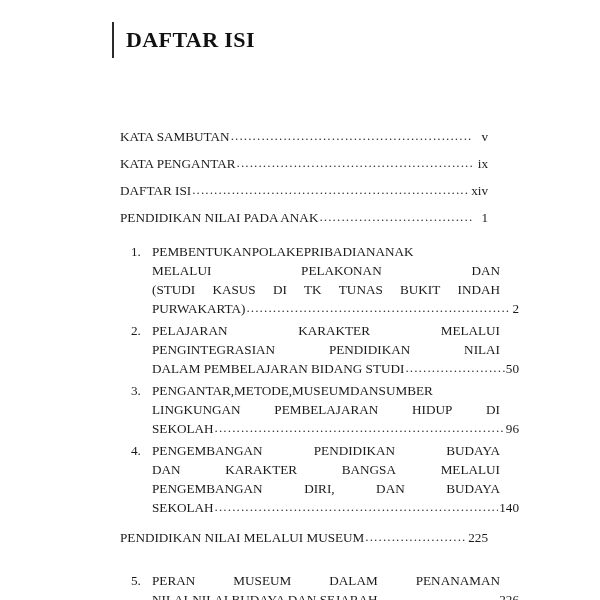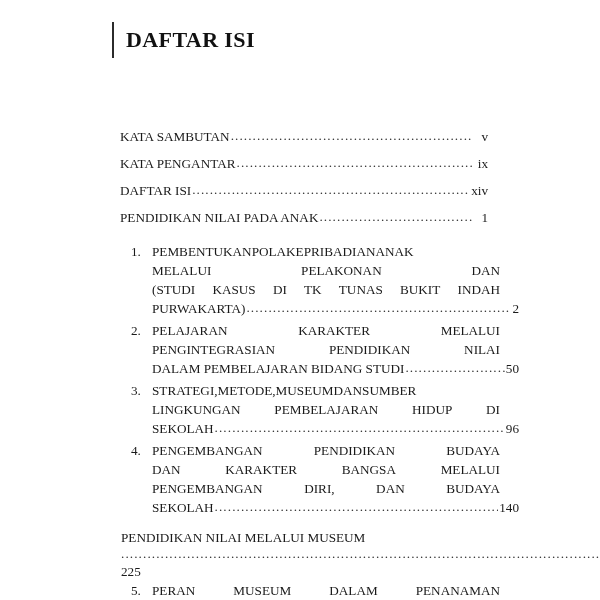--- a/index.html
+++ b/index.html
@@ -220,21 +220,21 @@
               <span class="leader">....................................................................................................................................</span>
               <span class="pageno">50</span>
             </div>
           </div>
         </div>
         <div class="gap-after-item"></div>
         <div class="toc-item">
           <div class="num">3.</div>
           <div class="body">
             <div class="jline flush">
-              <span class="w">STRATEGI,</span>
+              <span class="w">PENGANTAR,</span>
               <span class="w"> METODE,</span>
               <span class="w"> MUSEUM</span>
               <span class="w"> DAN</span>
               <span class="w"> SUMBER</span>
             </div>
             <div class="jline justify">
               <span class="w">LINGKUNGAN</span>
               <span class="w">PEMBELAJARAN</span>
               <span class="w">HIDUP</span>
               <span class="w">DI</span>
@@ -268,21 +268,21 @@
               <span class="w">BUDAYA</span>
             </div>
             <div class="lastline">
               <span class="txt">SEKOLAH</span>
               <span class="leader">....................................................................................................................................</span>
               <span class="pageno">140</span>
             </div>
           </div>
         </div>
         <div class="gap-after-item"></div>
-        <div class="toc-head" style="margin-top: 9px; margin-bottom: 1px; flex-direction: column;">
+        <div class="toc-head" style="margin-top: 9px; margin-bottom: 25px;">
           <span class="label">PENDIDIKAN NILAI  MELALUI MUSEUM</span>
           <span class="leader">....................................................................................................................................</span>
           <span class="pageno">225</span>
         </div>
         <div class="toc-item">
           <div class="num">5.</div>
           <div class="body">
             <div class="jline justify">
               <span class="w">PERAN</span>
               <span class="w">MUSEUM</span>

